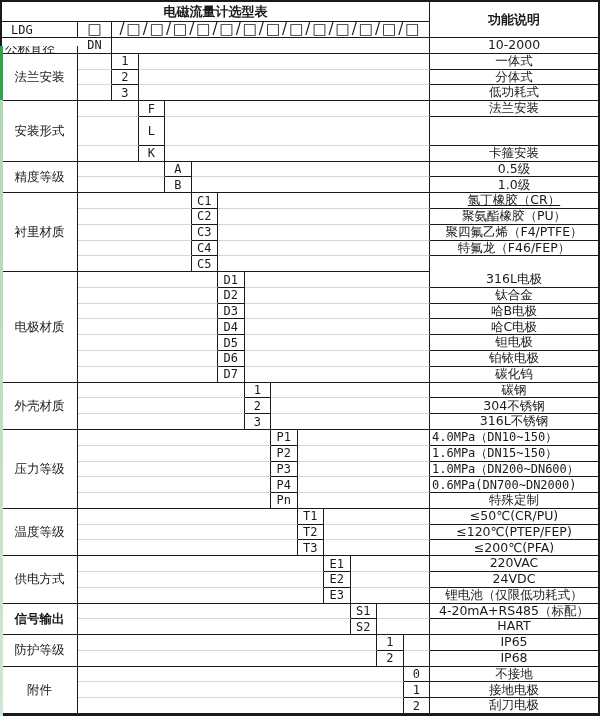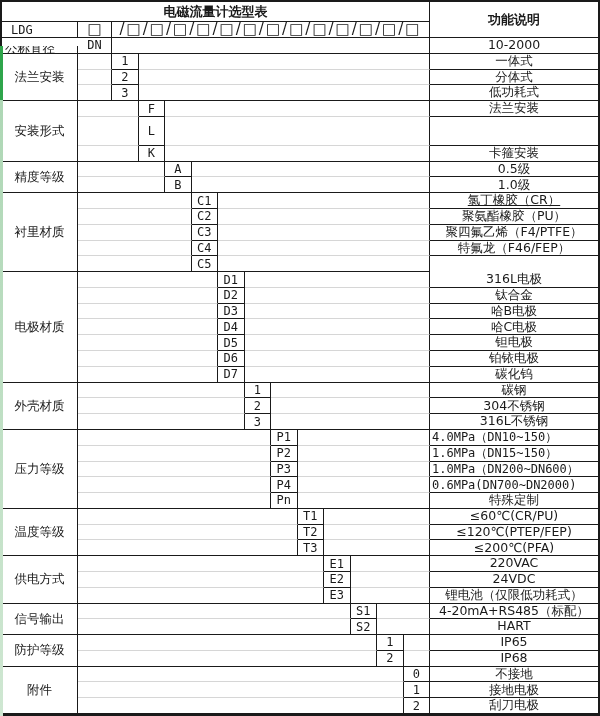--- a/index.html
+++ b/index.html
@@ -172,21 +172,21 @@
       <div class="cell br gb" style="grid-area: 30 / 10 / 31 / 15;"></div>
       <div class="cell desc bb aleft" style="grid-area: 30 / 15 / 31 / 16;">0.6MPa(DN700~DN2000)</div>
       <div class="cell br bb" style="grid-area: 31 / 2 / 32 / 9;"></div>
       <div class="cell code bb br" style="grid-area: 31 / 9 / 32 / 10;">Pn</div>
       <div class="cell br bb" style="grid-area: 31 / 10 / 32 / 15;"></div>
       <div class="cell desc bb" style="grid-area: 31 / 15 / 32 / 16;">特殊定制</div>
       <div class="cell lbl bb br" style="grid-area: 32 / 1 / 35 / 2;">温度等级</div>
       <div class="cell br gb" style="grid-area: 32 / 2 / 33 / 10;"></div>
       <div class="cell code bb br" style="grid-area: 32 / 10 / 33 / 11;">T1</div>
       <div class="cell br gb" style="grid-area: 32 / 11 / 33 / 15;"></div>
-      <div class="cell desc bb" style="grid-area: 32 / 15 / 33 / 16;">≤60℃(CR/PU)</div>
+      <div class="cell desc bb" style="grid-area: 32 / 15 / 33 / 16;">≤50℃(CR/PU)</div>
       <div class="cell br gb" style="grid-area: 33 / 2 / 34 / 10;"></div>
       <div class="cell code bb br" style="grid-area: 33 / 10 / 34 / 11;">T2</div>
       <div class="cell br gb" style="grid-area: 33 / 11 / 34 / 15;"></div>
       <div class="cell desc bb" style="grid-area: 33 / 15 / 34 / 16;">≤120℃(PTEP/FEP)</div>
       <div class="cell br bb" style="grid-area: 34 / 2 / 35 / 10;"></div>
       <div class="cell code bb br" style="grid-area: 34 / 10 / 35 / 11;">T3</div>
       <div class="cell br bb" style="grid-area: 34 / 11 / 35 / 15;"></div>
       <div class="cell desc bb" style="grid-area: 34 / 15 / 35 / 16;">≤200℃(PFA)</div>
       <div class="cell lbl bb br" style="grid-area: 35 / 1 / 38 / 2;">供电方式</div>
       <div class="cell br gb" style="grid-area: 35 / 2 / 36 / 11;"></div>
@@ -194,21 +194,21 @@
       <div class="cell br gb" style="grid-area: 35 / 12 / 36 / 15;"></div>
       <div class="cell desc bb" style="grid-area: 35 / 15 / 36 / 16;">220VAC</div>
       <div class="cell br gb" style="grid-area: 36 / 2 / 37 / 11;"></div>
       <div class="cell code bb br" style="grid-area: 36 / 11 / 37 / 12;">E2</div>
       <div class="cell br gb" style="grid-area: 36 / 12 / 37 / 15;"></div>
       <div class="cell desc bb" style="grid-area: 36 / 15 / 37 / 16;">24VDC</div>
       <div class="cell br bb" style="grid-area: 37 / 2 / 38 / 11;"></div>
       <div class="cell code bb br" style="grid-area: 37 / 11 / 38 / 12;">E3</div>
       <div class="cell br bb" style="grid-area: 37 / 12 / 38 / 15;"></div>
       <div class="cell desc bb" style="grid-area: 37 / 15 / 38 / 16;">锂电池（仅限低功耗式）</div>
-      <div class="cell lbl bb br" style="grid-area: 38 / 1 / 40 / 2;">信号输出</div>
+      <div class="cell lbl bb br" style="grid-area: 38 / 1 / 40 / 2; font-weight: bold;">信号输出</div>
       <div class="cell br gb" style="grid-area: 38 / 2 / 39 / 12;"></div>
       <div class="cell code bb br" style="grid-area: 38 / 12 / 39 / 13;">S1</div>
       <div class="cell br gb" style="grid-area: 38 / 13 / 39 / 15;"></div>
       <div class="cell desc bb" style="grid-area: 38 / 15 / 39 / 16;">4-20mA+RS485（标配）</div>
       <div class="cell br bb" style="grid-area: 39 / 2 / 40 / 12;"></div>
       <div class="cell code bb br" style="grid-area: 39 / 12 / 40 / 13;">S2</div>
       <div class="cell br bb" style="grid-area: 39 / 13 / 40 / 15;"></div>
       <div class="cell desc bb" style="grid-area: 39 / 15 / 40 / 16;">HART</div>
       <div class="cell lbl bb br" style="grid-area: 40 / 1 / 42 / 2;">防护等级</div>
       <div class="cell br gb" style="grid-area: 40 / 2 / 41 / 13;"></div>

